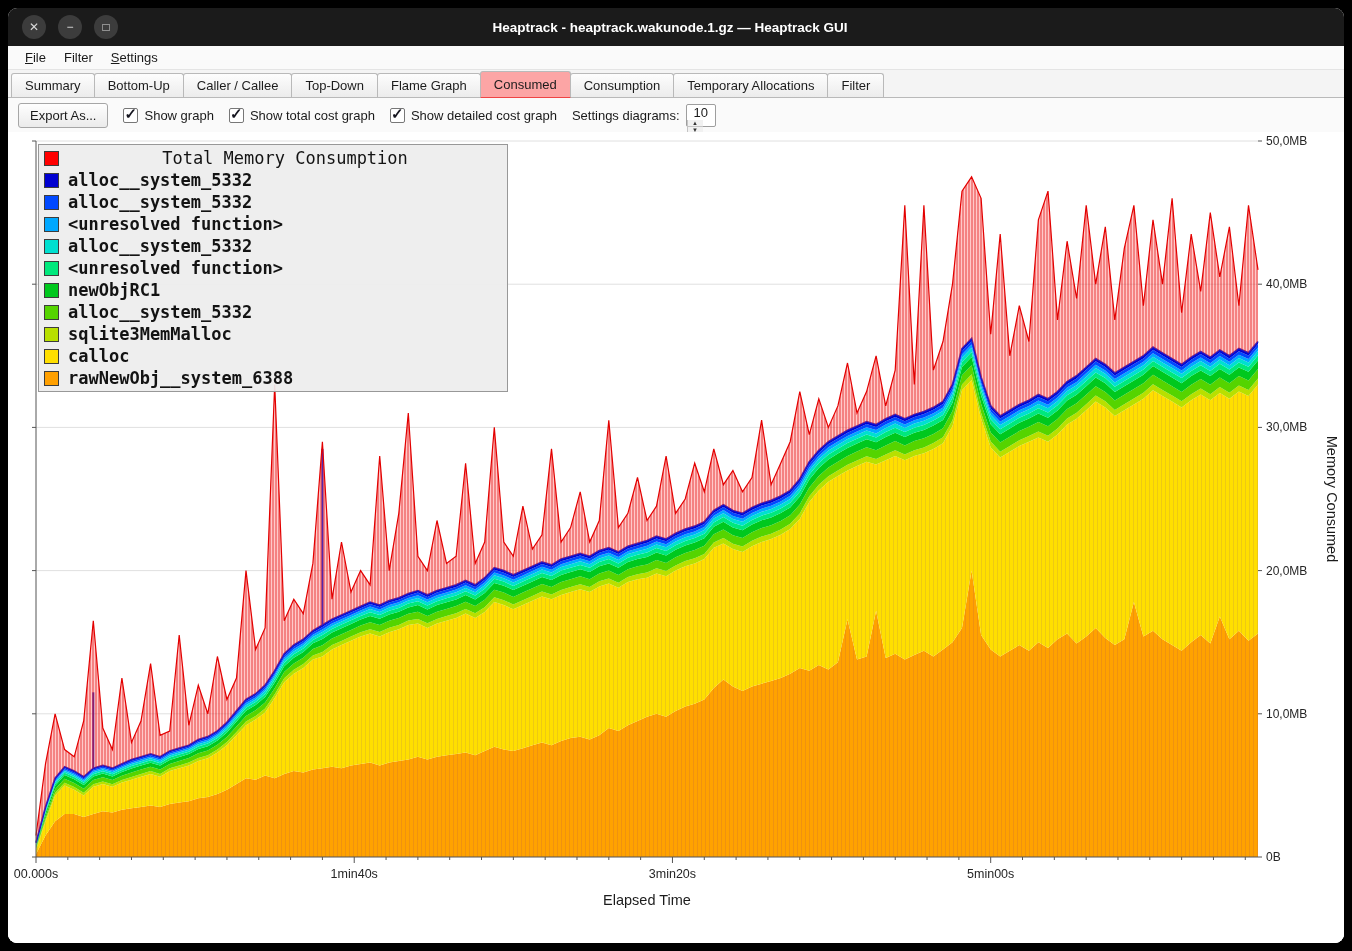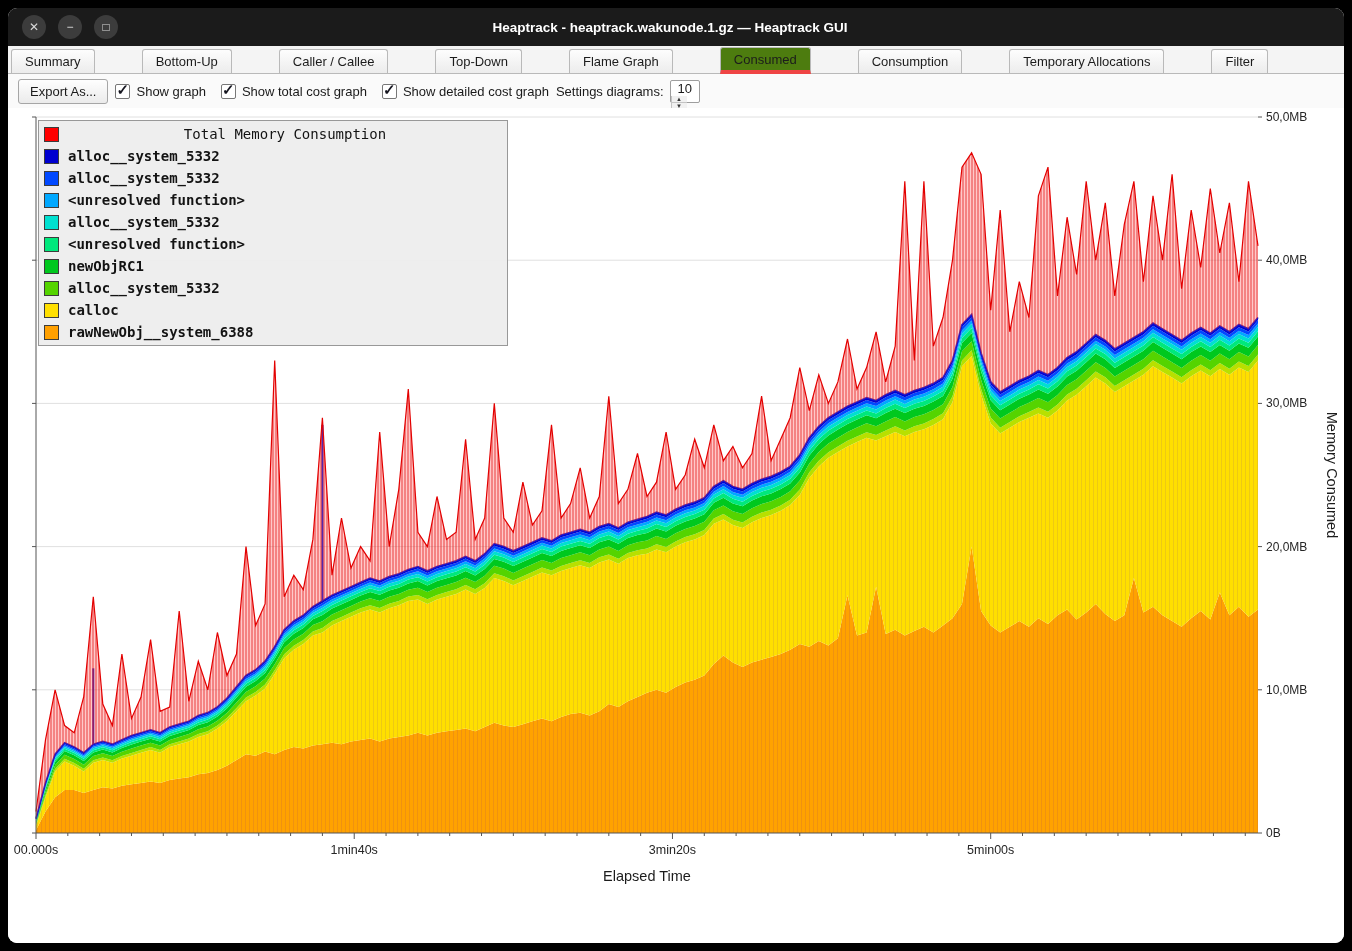--- a/index.html
+++ b/index.html
@@ -19,68 +19,73 @@
   .win-btn {
     width:24px; height:24px; border-radius:50%; background:#3c3c3c; color:#d9d9d9;
     font-size:12px; line-height:1; display:flex; align-items:center; justify-content:center;
   }
   .win-title { position:absolute; left:0; right:12px; text-align:center; color:#fff; font-weight:bold; font-size:13.5px; }
   
   .menubar { height:24px; background:#fafafa; border-bottom:1px solid #e4e4e4; display:flex; align-items:center; padding-left:8px; flex:none; }
   .menu-item { display:inline-block; padding:2px 9px; font-size:13px; color:#1a1a1a; }
   .menu-item.ul-first::first-letter { text-decoration:underline; }
   
-  .tabbar { height:28px; background:#f4f4f4; border-bottom:1px solid #b9b9b9; display:flex; align-items:flex-end; padding-left:3px; flex:none;gap:48px; }
+  .tabbar { height:28px; background:#f4f4f4; border-bottom:1px solid #b9b9b9; display:flex; align-items:flex-end; padding-left:3px; flex:none; }
   .tab {
     height:24px; display:flex; align-items:center; padding:0 13px; font-size:13px; color:#1c1c1c;
     border:1px solid #b9b9b9; border-bottom:none; border-radius:3px 3px 0 0;
     background:linear-gradient(#fdfdfd,#ececec); margin-right:-1px; position:relative;
   }
-  .tab.active { height:27px; background:#4d7c0f; z-index:2; margin-bottom:-1px; border-bottom:4px solid #ef4444; }
-  
-  .toolbar { height:34px; background:#fafafa; display:flex; align-items:center; gap:7px; padding-left:10px; font-size:13px; color:#1a1a1a; flex:none; }
+  .tab.active { height:27px; background:#fca5a5; z-index:2; margin-bottom:-1px; border-bottom:1px solid #ef4444; }
+  
+  .toolbar { height:34px; background:#fafafa; display:flex; align-items:center; gap:15px; padding-left:10px; font-size:13px; color:#1a1a1a; flex:none; }
   .btn {
     border:1px solid #a6a6a6; border-radius:3px; background:linear-gradient(#fefefe,#ebebeb);
     padding:4px 11px; font-size:13px; color:#1a1a1a;
   }
   .checkbox { display:flex; align-items:center; gap:6px; }
   .cb-box { width:15px; height:15px; border:1px solid #777; border-radius:2px; background:#fff; position:relative; flex:none; }
   .cb-check { position:absolute; top:-4px; left:0px; font-size:15px; font-weight:bold; color:#15151f; }
   .spin { display:flex; align-items:stretch; border:1px solid #9e9e9e; border-radius:2px; background:#fff; height:23px;flex-direction:column; }
   .spin-val { display:flex; align-items:center; padding:0 7px; font-size:13px; min-width:22px; }
   .spin-btns { display:flex; flex-direction:column; border-left:1px solid #c4c4c4; width:16px; }
   .spin-btn { flex:1; display:flex; align-items:center; justify-content:center; font-size:6px; color:#333; background:#f1f1f1; }
   .spin-btn:first-child { border-bottom:1px solid #c4c4c4; }
   
   .chart-region { flex:1; position:relative; background:#fff; }
   .chart-region svg { position:absolute; left:0; top:0; }
   .legend {
     position:absolute; left:30px; top:12px; width:470px;
     background:rgba(237,237,237,0.93); border:1px solid #989898; padding:2px 0;
-    font-family:"DejaVu Sans Mono", monospace; font-size:14px; color:#131313; z-index:3;
+    font-family:"DejaVu Sans Mono", monospace; font-size:17px; color:#131313; z-index:3;
   }
   .legend-row { display:flex; align-items:center; height:22px; padding:0 5px; gap:9px; }
   .swatch { width:15px; height:15px; border:1px solid #3c3c3c; flex:none; }
   .legend-title { flex:1; text-align:center; }
   .legend-label { white-space:pre;font-weight:bold; }
 </style>
 </head>
 <body>
 
 <div class="window">
 
   <div class="titlebar">
     <div class="win-btns">
       <div class="win-btn">✕</div>
       <div class="win-btn">−</div>
       <div class="win-btn">□</div>
     </div>
     <div class="win-title">Heaptrack - heaptrack.wakunode.1.gz — Heaptrack GUI</div>
   </div>
 
+  <div class="menubar" id="menubar">
+      <span class="menu-item ul-first">File</span>
+      <span class="menu-item">Filter</span>
+      <span class="menu-item ul-first">Settings</span>
+    </div>
 
   <div class="tabbar" id="tabbar">
       <div class="tab">Summary</div>
       <div class="tab">Bottom-Up</div>
       <div class="tab">Caller / Callee</div>
       <div class="tab">Top-Down</div>
       <div class="tab">Flame Graph</div>
       <div class="tab active">Consumed</div>
       <div class="tab">Consumption</div>
       <div class="tab">Temporary Allocations</div>
@@ -148,20 +153,24 @@
             <span class="swatch" style="background: rgb(0, 232, 124);"></span>
             <span class="legend-label">&lt;unresolved function&gt;</span>
           </div>
           <div class="legend-row">
             <span class="swatch" style="background: rgb(0, 200, 30);"></span>
             <span class="legend-label">newObjRC1</span>
           </div>
           <div class="legend-row">
             <span class="swatch" style="background: rgb(85, 212, 0);"></span>
             <span class="legend-label">alloc__system_5332</span>
+          </div>
+          <div class="legend-row">
+            <span class="swatch" style="background: rgb(184, 224, 0);"></span>
+            <span class="legend-label">sqlite3MemMalloc</span>
           </div>
           <div class="legend-row">
             <span class="swatch" style="background: rgb(255, 223, 0);"></span>
             <span class="legend-label">calloc</span>
           </div>
           <div class="legend-row">
             <span class="swatch" style="background: rgb(255, 160, 0);"></span>
             <span class="legend-label">rawNewObj__system_6388</span>
           </div>
         </div>

